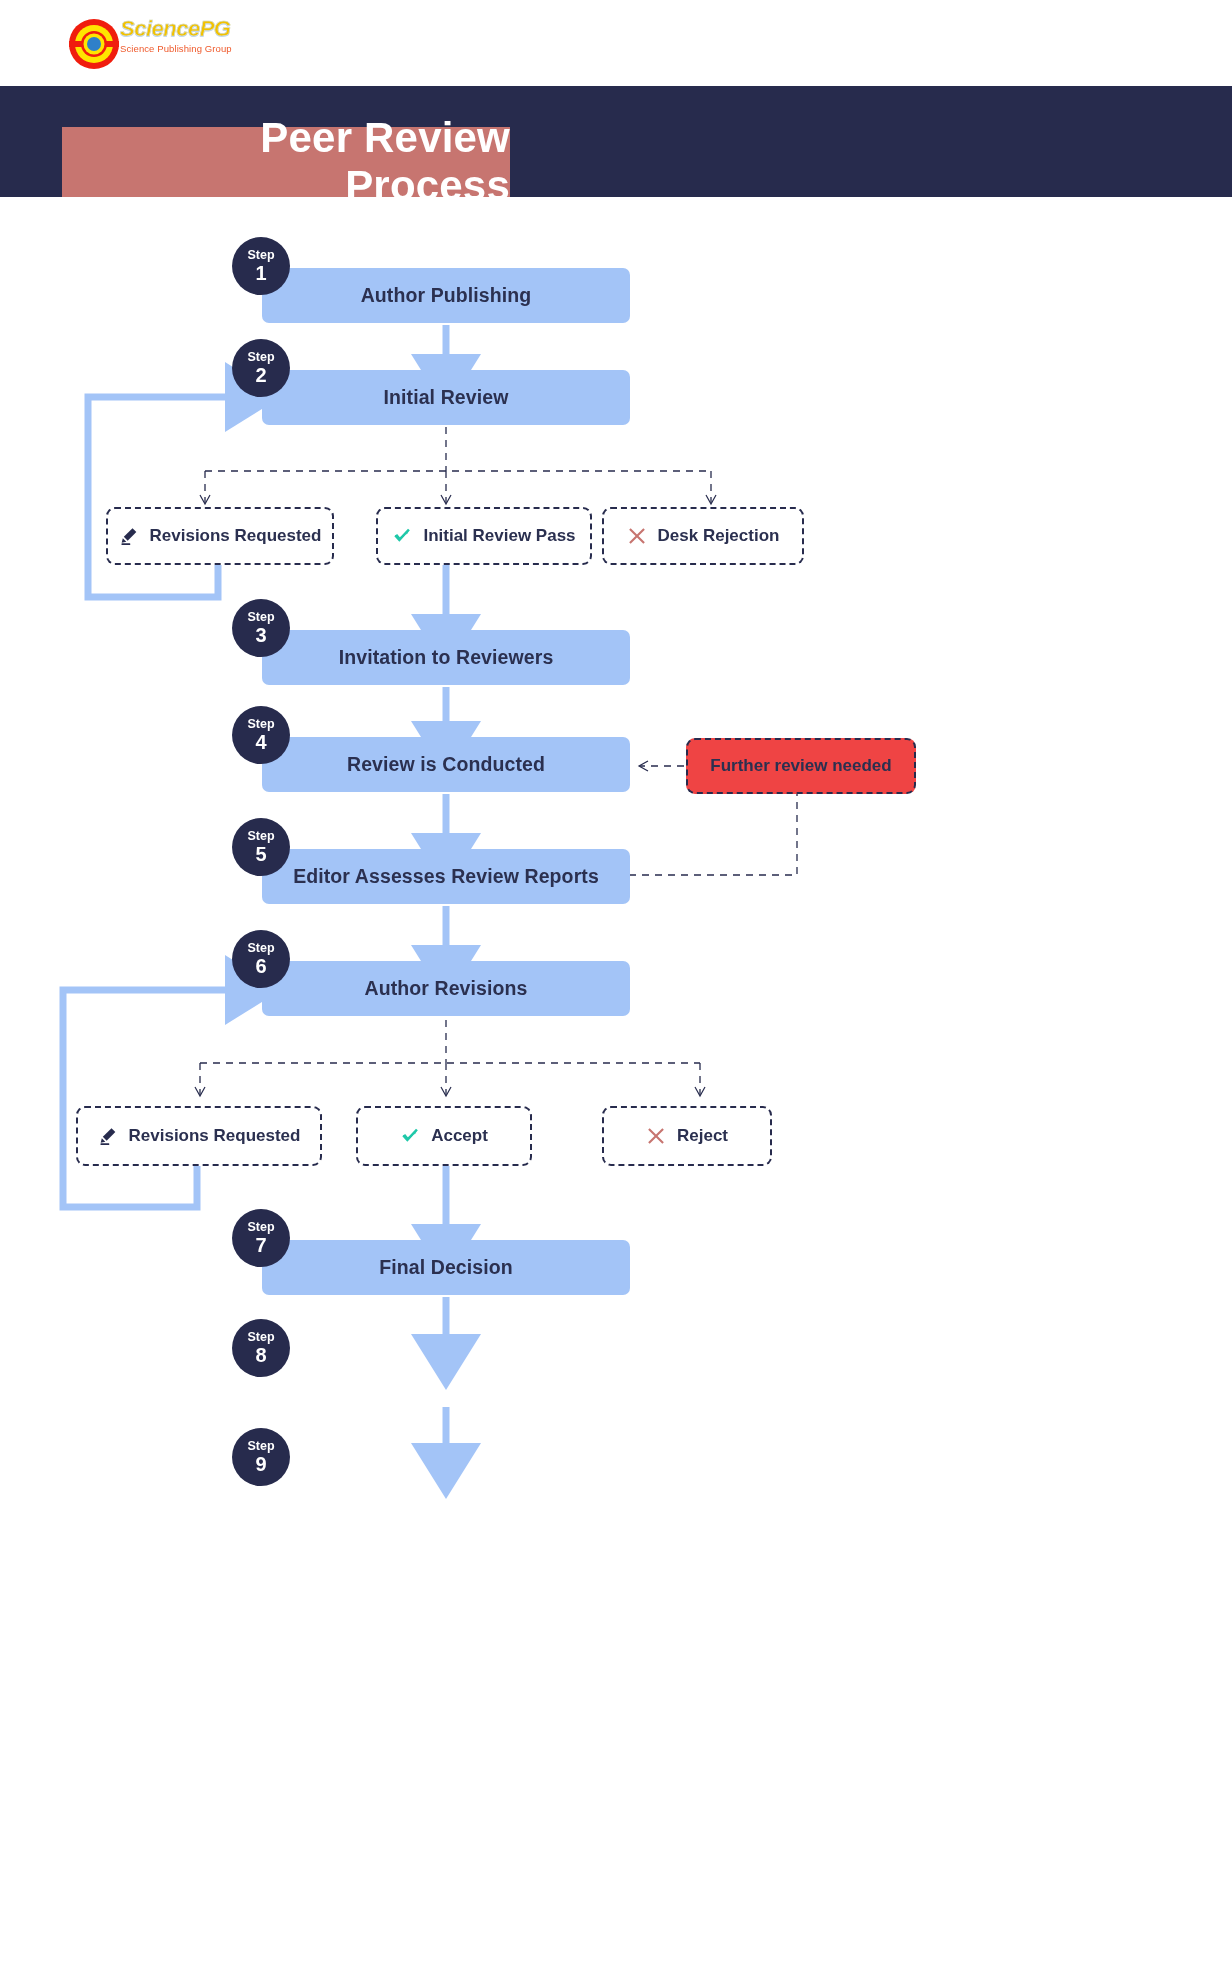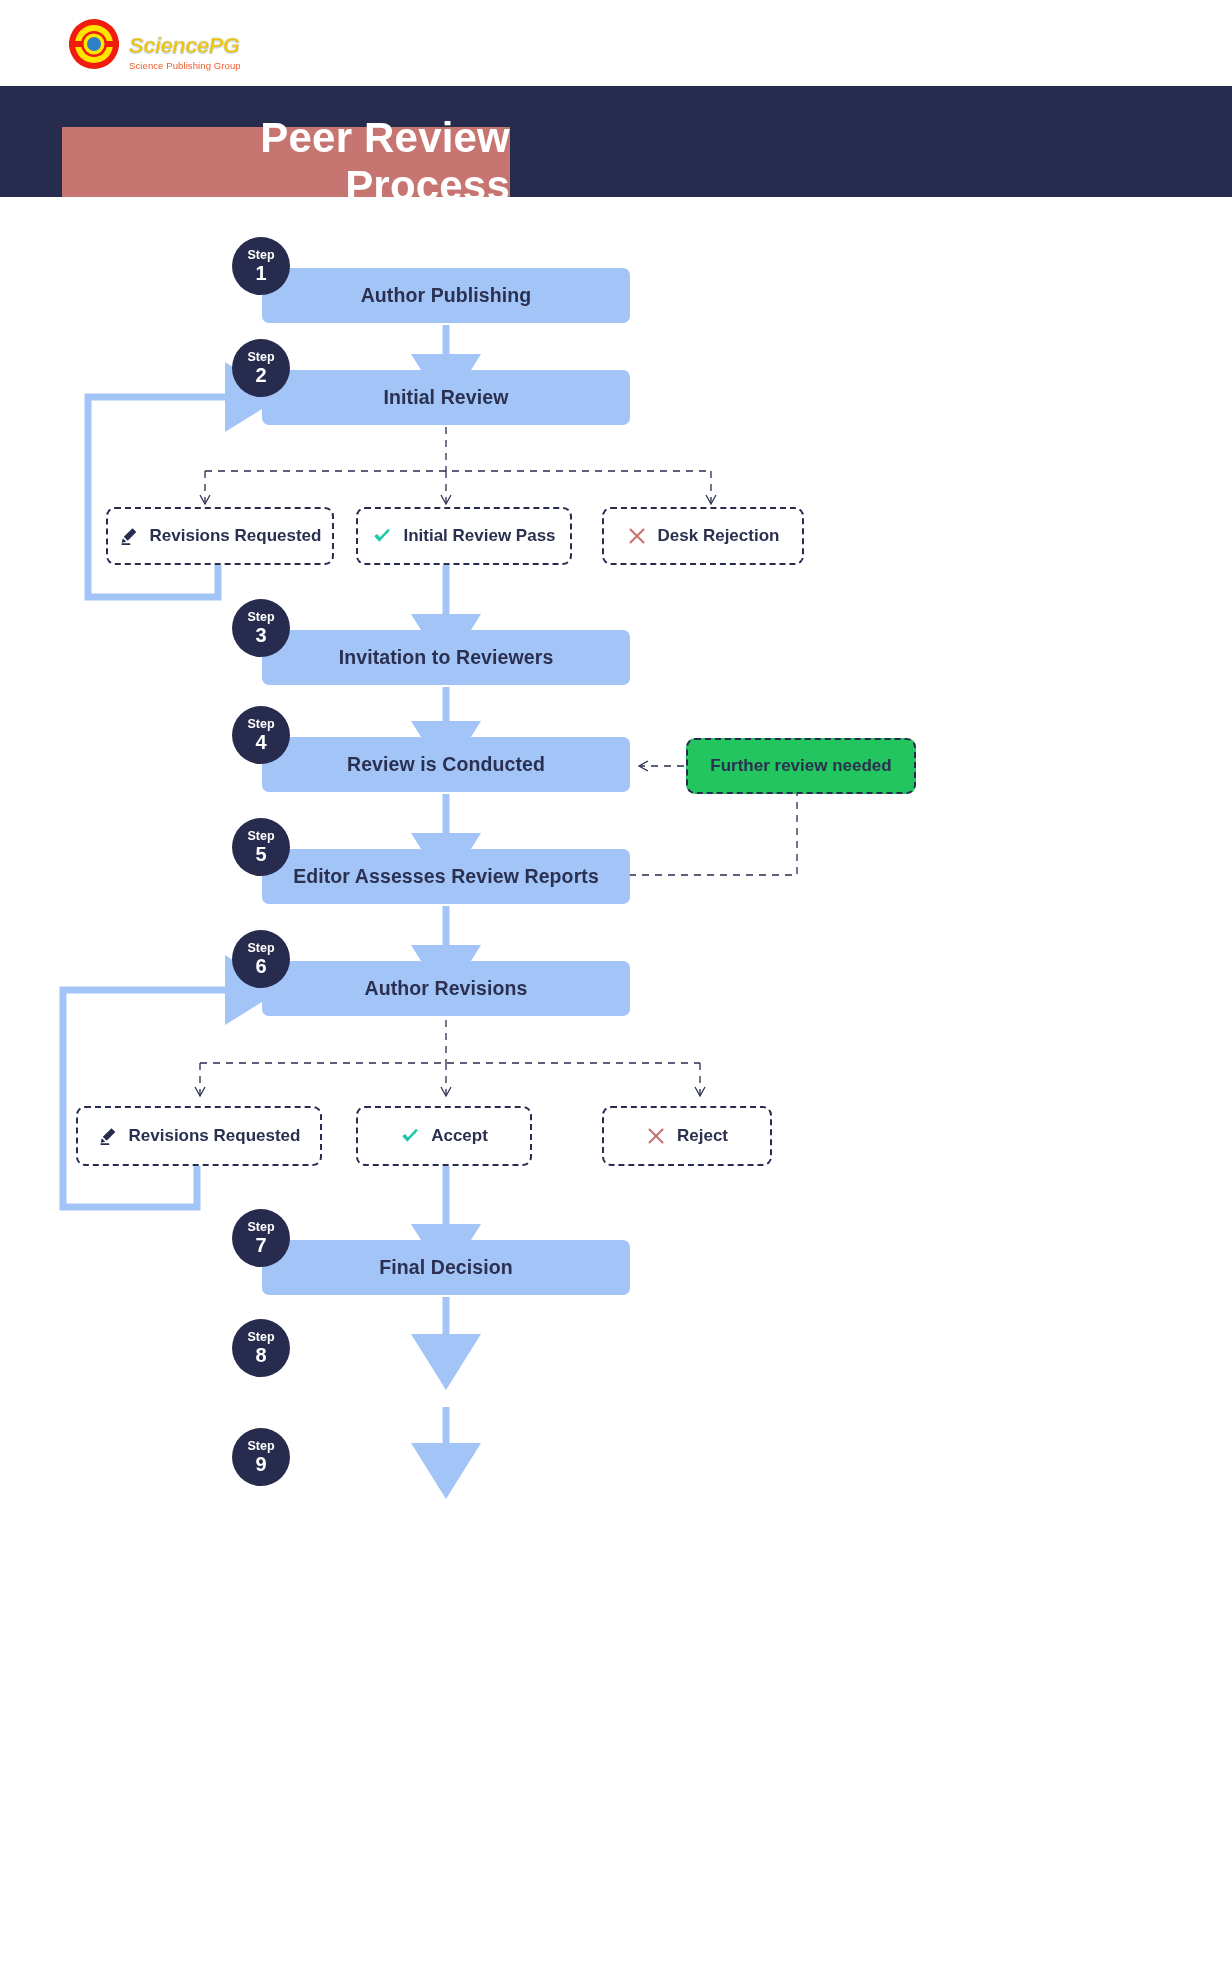--- a/index.html
+++ b/index.html
@@ -15,22 +15,21 @@
   .header {
     position: absolute;
     left: 0; top: 0;
     width: 1232px; height: 86px;
     background: #ffffff;
   }
   .logo-wrap {
     position: absolute;
     left: 68px; top: 18px;
     display: flex;
-    align-items: flex-end;
-    gap: 9px;
+    align-items: flex-start;
   }
   .logo-mark { width: 52px; height: 52px; display: block; }
   .logo-text { display: flex; flex-direction: column; line-height: 1; }
   .logo-title {
     font-size: 22px;
     font-weight: bold;
     font-style: italic;
     letter-spacing: -0.5px;
     background: linear-gradient(#fff67a, #f2b705);
     -webkit-background-clip: text;
@@ -145,21 +144,21 @@
     font-size: 17px;
     font-weight: bold;
     white-space: nowrap;
   }
   .opt-icon { width: 20px; height: 20px; flex: none; display: block; }
 
   .note-box {
     position: absolute;
     border: 2px dashed #272b4d;
     border-radius: 9px;
-    background: #22c55e;
+    background: #ef4444;
     display: flex;
     align-items: center;
     justify-content: center;
     z-index: 3;
   }
   .note-box .txt {
     color: #2b3050;
     font-size: 17px;
     font-weight: bold;
     white-space: nowrap;
@@ -261,21 +260,21 @@
 
   <div class="opt-box" style="left:106px; top:310px; width:228px; height:58px;">
     <svg class="opt-icon" viewBox="0 0 24 24">
       <path d="M16.2 2.6 L20.8 7.2 L10.4 17.6 L5.8 13 Z" fill="#272b4d"></path>
       <path d="M4.6 14.6 L8.8 18.8 L3.2 20.2 Z" fill="#272b4d"></path>
       <rect x="3" y="20.6" width="10.5" height="2.2" rx="0.6" fill="#272b4d"></rect>
     </svg>
     <span class="txt">Revisions Requested</span>
   </div>
 
-  <div class="opt-box" style="left:356px; top:310px; width:216px; height:58px;">
+  <div class="opt-box" style="left:376px; top:310px; width:216px; height:58px;">
     <svg class="opt-icon" viewBox="0 0 24 24">
       <path d="M3.4 11.6 L9.2 17.6 L21 4.8 L18.4 9.2 L9.4 13.4 L6.2 9.6 Z" fill="#1fc8a9"></path>
       <path d="M2.8 12.4 L8.8 18.8 L21.4 5.2 L19.2 3.2 L8.8 14.4 L4.8 10.4 Z" fill="#1fc8a9"></path>
     </svg>
     <span class="txt">Initial Review Pass</span>
   </div>
 
   <div class="opt-box" style="left:602px; top:310px; width:202px; height:58px;">
     <svg class="opt-icon" viewBox="0 0 24 24">
       <path d="M4.4 2.6 L12 10.2 L19.6 2.6 L21.4 4.4 L13.8 12 L21.4 19.6 L19.6 21.4 L12 13.8 L4.4 21.4 L2.6 19.6 L10.2 12 L2.6 4.4 Z" fill="#c77570"></path>

